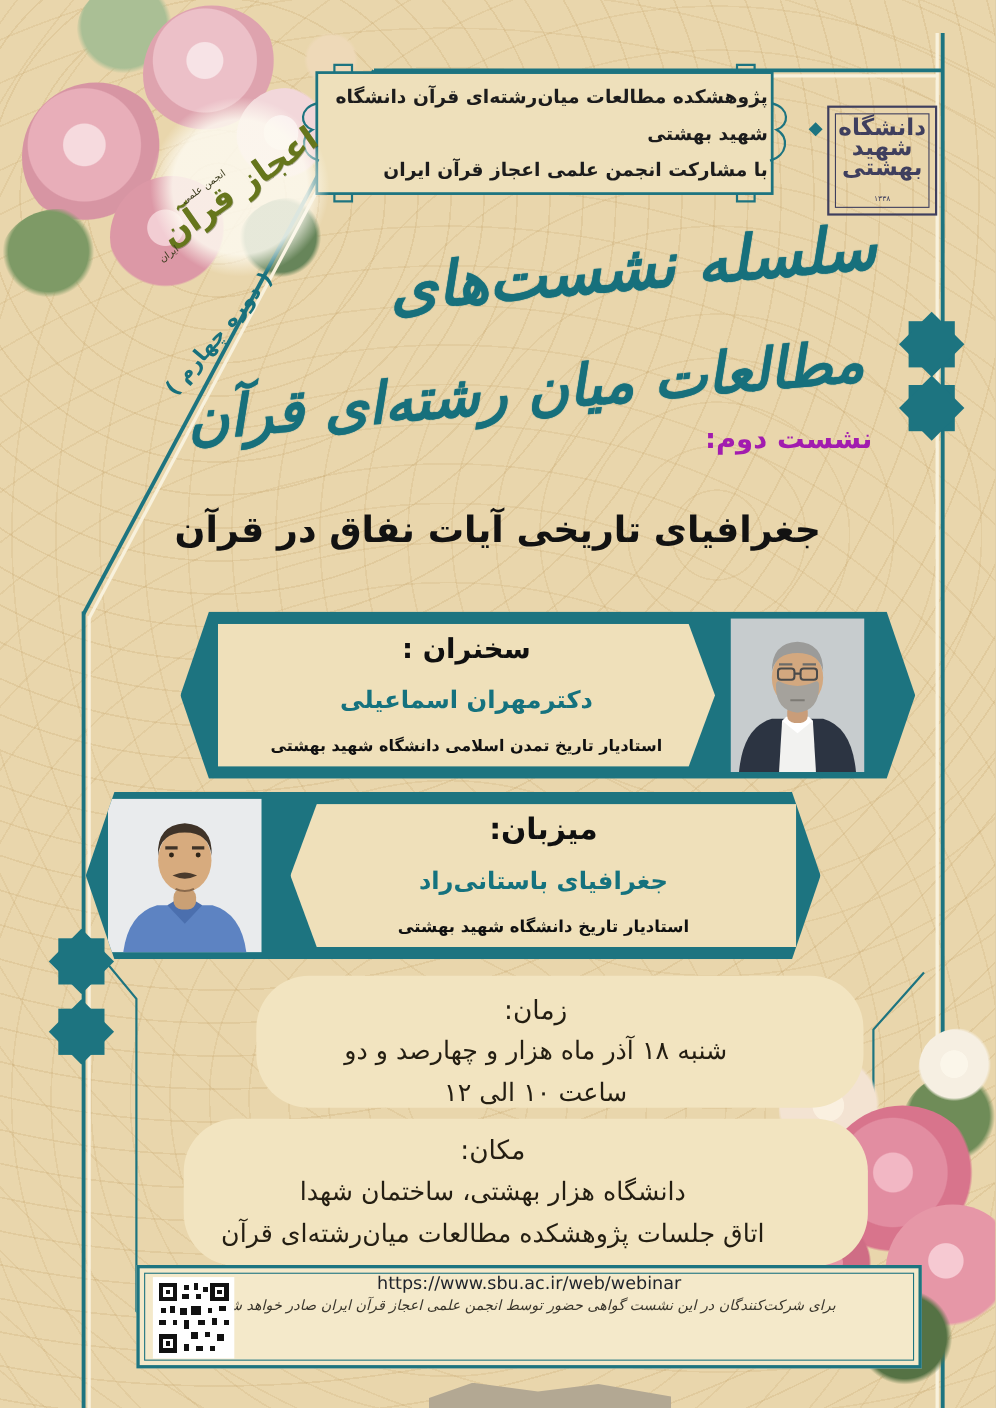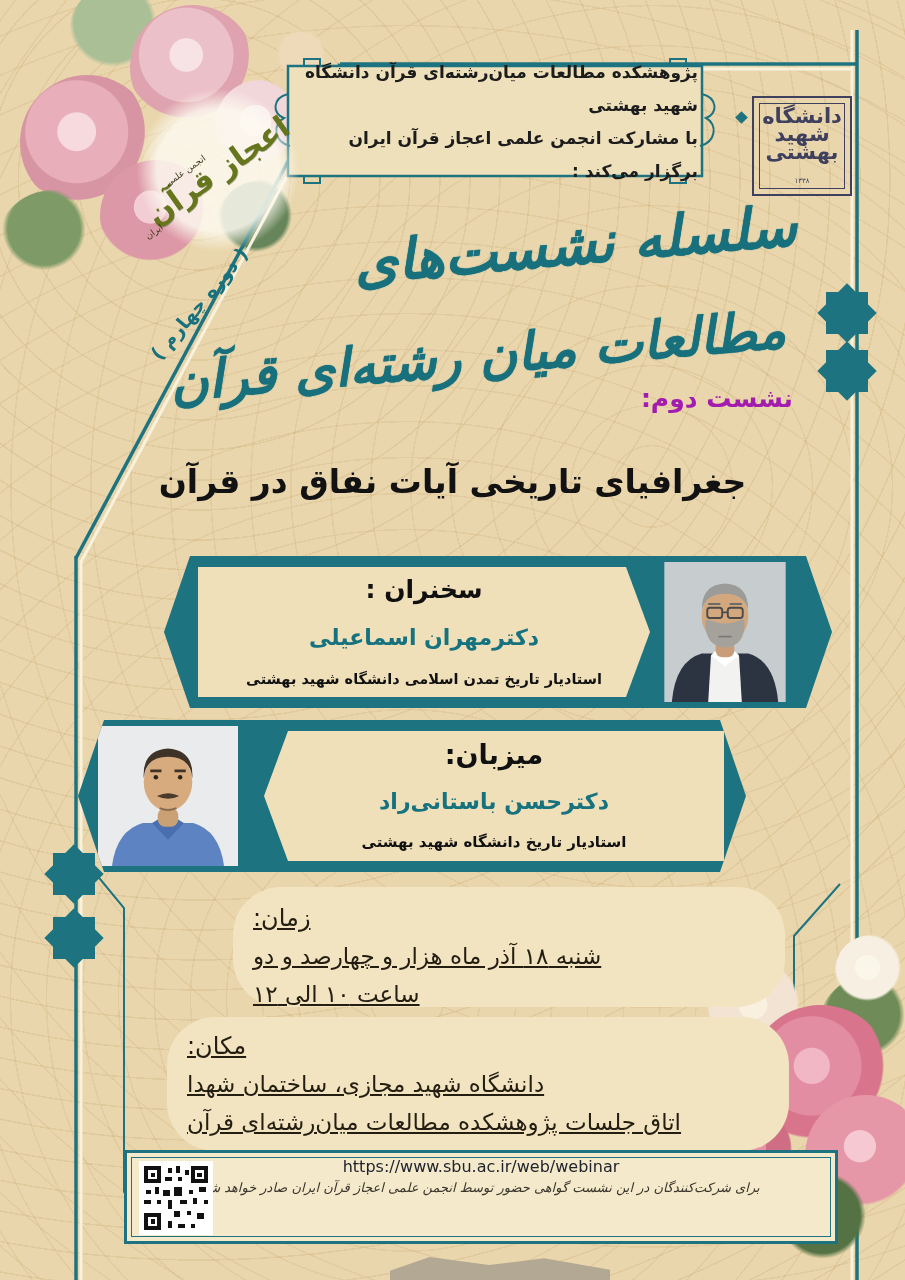--- a/index.html
+++ b/index.html
@@ -69,21 +69,21 @@
   .p-role{text-align:center;font-size:14.5px;font-weight:bold;color:#101010;}
   .photo{position:absolute;top:6px;height:140px;overflow:hidden;}
   .photo-speaker{right:42px;width:130px;}
   .photo-host{left:20px;width:140px;}
 
   
   .blob{position:absolute;z-index:3;background:#f2e4c0;border-radius:48px;box-sizing:border-box;
     color:#241e12;font-size:23px;line-height:38px;}
   .blob-time{left:233px;top:887px;width:552px;height:120px;padding:12px 64px 0 20px;}
   .blob-loc{left:167px;top:1017px;width:622px;height:134px;padding:10px 80px 0 20px;}
-  .blob div{text-align:left;text-decoration:underline;}
+  .blob div{text-align:center;}
   .blob .lbl{font-size:24px;}
 
   
   .footer-box{position:absolute;z-index:3;left:124px;top:1150px;width:714px;height:94px;
     background:#f4e9ca;border:3px solid #1d7480;outline:1px solid #1d7480;outline-offset:-8px;
     box-sizing:border-box;text-align:center;}
   .footer-box .f1{margin-top:10px;font-size:14.5px;color:#1d1d1d;}
   .footer-box .f2{margin-top:4px;font-size:16px;color:#20242c;direction:ltr;text-decoration:none;display:block;}
   .footer-box .f3{margin-top:4px;font-size:13px;color:#3a362c;font-style:italic;}
   .qr{position:absolute;left:12px;top:8px;width:74px;height:74px;background:#fff;padding:3px;box-sizing:border-box;}
@@ -165,21 +165,20 @@
       <g transform="translate(74,938)">
           <rect x="-21" y="-21" width="42" height="42"></rect>
           <rect x="-21" y="-21" width="42" height="42" transform="rotate(45)"></rect>
         </g>
     </g>
   </svg>
 
   <div class="org-header">
     <p>پژوهشکده مطالعات میان‌رشته‌ای قرآن دانشگاه شهید بهشتی</p>
     <p>با مشارکت انجمن علمی اعجاز قرآن ایران</p>
-    <p>برگزار می‌کند :</p>
   </div>
 
   <div class="sbu-logo">
     <div class="inner">
       <span class="l">دانشگاه</span>
       <span class="l">شهید</span>
       <span class="l">بهشتی</span>
       <span class="y">۱۳۳۸</span>
     </div>
   </div>
@@ -239,34 +238,34 @@
         <path d="M63,75 Q75,81 87,75 Q80,72 75,72 Q70,72 63,75 Z" fill="#4a3a2c"></path>
         <line x1="56" y1="48" x2="68" y2="48" stroke="#3f3328" stroke-width="3"></line>
         <line x1="82" y1="48" x2="94" y2="48" stroke="#3f3328" stroke-width="3"></line>
         <circle cx="62" cy="55" r="2.4" fill="#2e2418"></circle>
         <circle cx="88" cy="55" r="2.4" fill="#2e2418"></circle>
         <path d="M66,88 Q75,92 84,88" stroke="#8a6a4c" stroke-width="2" fill="none"></path>
       </svg>
     </div>
     <div class="panel panel-host">
       <div class="p-label" style="font-size:27px;">میزبان:</div>
-      <div class="p-name">دکترحسن باستانی‌راد</div>
+      <div class="p-name">جغرافیای باستانی‌راد</div>
       <div class="p-role" style="font-size:15px;">استادیار تاریخ دانشگاه شهید بهشتی</div>
     </div>
   </div>
 
   <div class="blob blob-time">
     <div class="lbl">زمان:</div>
     <div>شنبه ۱۸ آذر ماه هزار و چهارصد و دو</div>
     <div>ساعت ۱۰ الی ۱۲</div>
   </div>
 
   <div class="blob blob-loc">
     <div class="lbl">مکان:</div>
-    <div>دانشگاه شهید مجازی، ساختمان شهدا</div>
+    <div>دانشگاه هزار بهشتی، ساختمان شهدا</div>
     <div>اتاق جلسات پژوهشکده مطالعات میان‌رشته‌ای قرآن</div>
   </div>
 
   <div class="footer-box">
     <div class="qr">
       <svg viewBox="0 0 64 64" width="68" height="68" shape-rendering="crispEdges">
         <rect width="64" height="64" fill="#fff"></rect>
         <g fill="#111">
           <rect x="2" y="2" width="16" height="16"></rect>
             <rect x="46" y="2" width="16" height="16"></rect>

